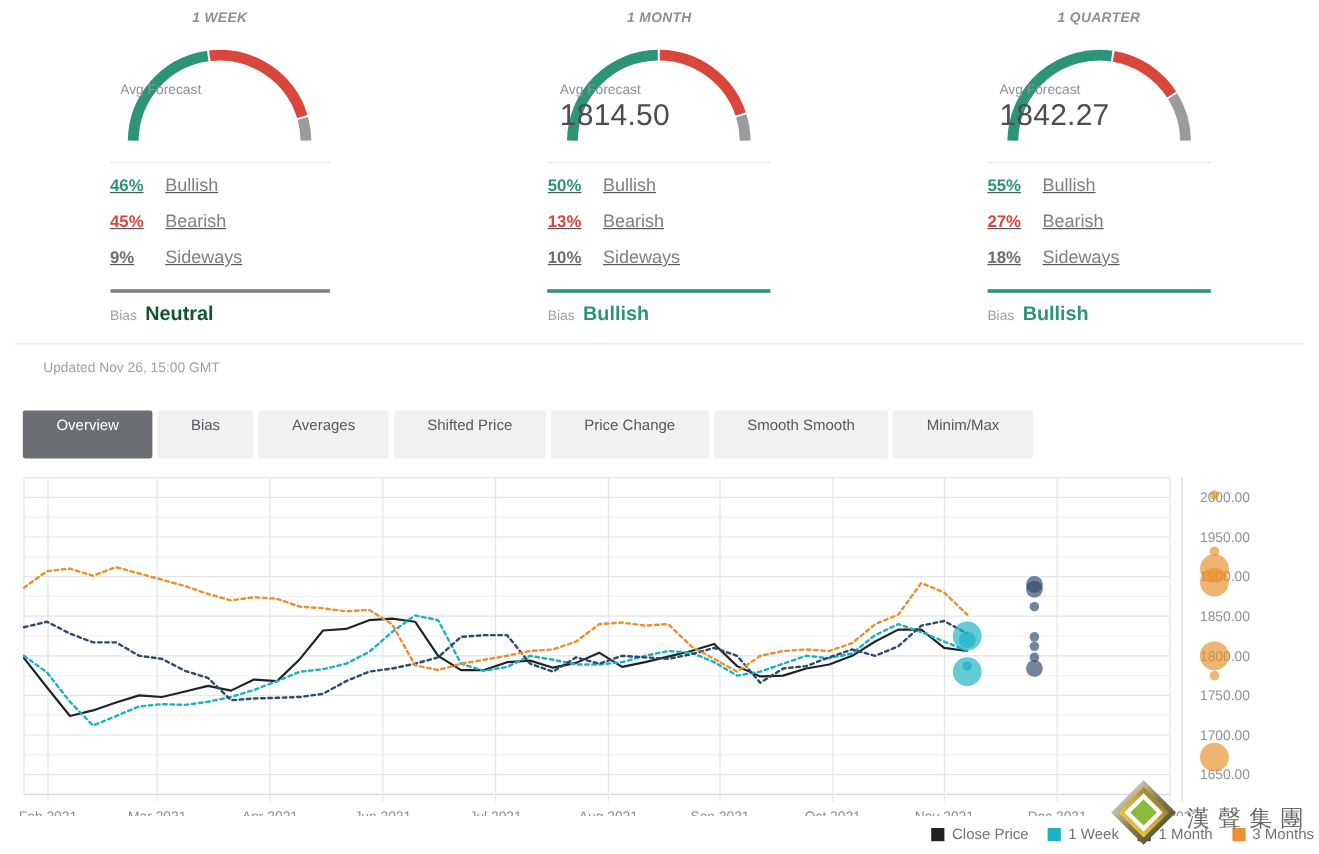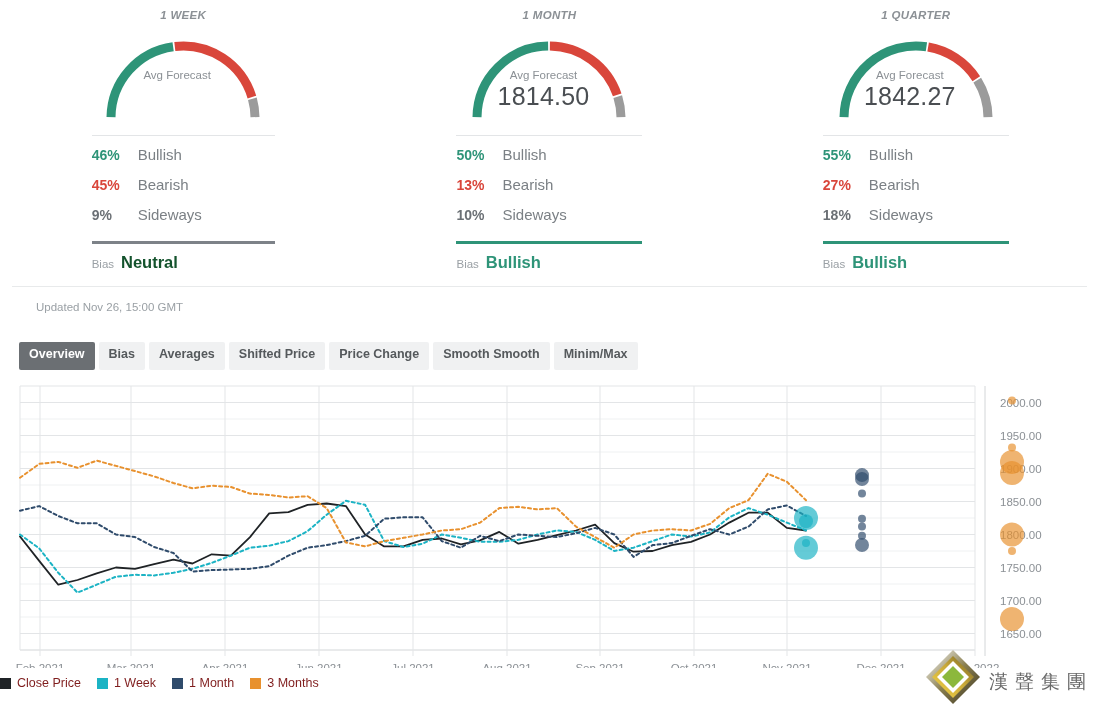--- a/index.html
+++ b/index.html
@@ -38,21 +38,20 @@
     position: relative;
     width: 166px;
     height: 92px;
     margin: 9px auto 0 auto;
   }
   .gauge-wrap svg { display: block; }
   .gauge-text {
     position: absolute;
     left: 0; right: 12px;
     top: 38px;
-    text-align: center;
     pointer-events: none;
   }
   .gauge-label {
     font-size: 11.5px;
     color: #8b9095;
     line-height: 14px;
   }
   .gauge-value {
     font-size: 25px;
     color: #4a4e52;
@@ -67,20 +66,21 @@
     border-top: 1px solid #e3e5e7;
     padding-top: 10px;
   }
   .panel:nth-child(2) .stats,
   .panel:nth-child(3) .stats { width: 186px; }
   .stat-row {
     display: flex;
     align-items: baseline;
     height: 30px;
     font-size: 14.5px;
+    text-decoration: underline;
   }
   .stat-pct {
     width: 46px;
     font-weight: bold;
     font-size: 14px;
   }
   .stat-pct.bull { color: #2e9478; }
   .stat-pct.bear { color: #d9463b; }
   .stat-pct.side { color: #6b7075; }
   .stat-name { color: #7b8085; font-size: 15px; }
@@ -114,25 +114,25 @@
     margin-left: 12px;
   }
 
   
   .tabs {
     display: flex;
     gap: 4px;
     padding: 29px 0 0 19px;
   }
   .tab {
-    height: 28px;
+    height: 40px;
     line-height: 24px;
-    padding: 0 10px;
+    padding: 0 28px;
     font-size: 12.5px;
-    font-weight: bold;
+    font-weight: normal;
     color: #55595c;
     background: #f0f1f2;
     border-radius: 2px;
     white-space: nowrap;
     cursor: pointer;
   }
   .tab.active { background: #6b6f73; color: #ffffff; }
 
   
   .chart-area {
@@ -146,24 +146,24 @@
     position: absolute;
     left: 924px; top: 648px;
     width: 170px; height: 58px;
     pointer-events: none;
   }
   .legend {
     position: absolute;
     left: 0; right: 4px;
     top: 298px;
     display: flex;
-    justify-content: flex-start;
+    justify-content: flex-end;
     gap: 16px;
     font-size: 12.5px;
-    color: #7f1d1d;
+    color: #737373;
   }
   .legend-item { display: flex; align-items: center; gap: 6px; }
   .legend-swatch { width: 11px; height: 11px; display: inline-block; }
 </style>
 </head>
 <body>
 
 <div class="panels">
 
   <div class="panel">

